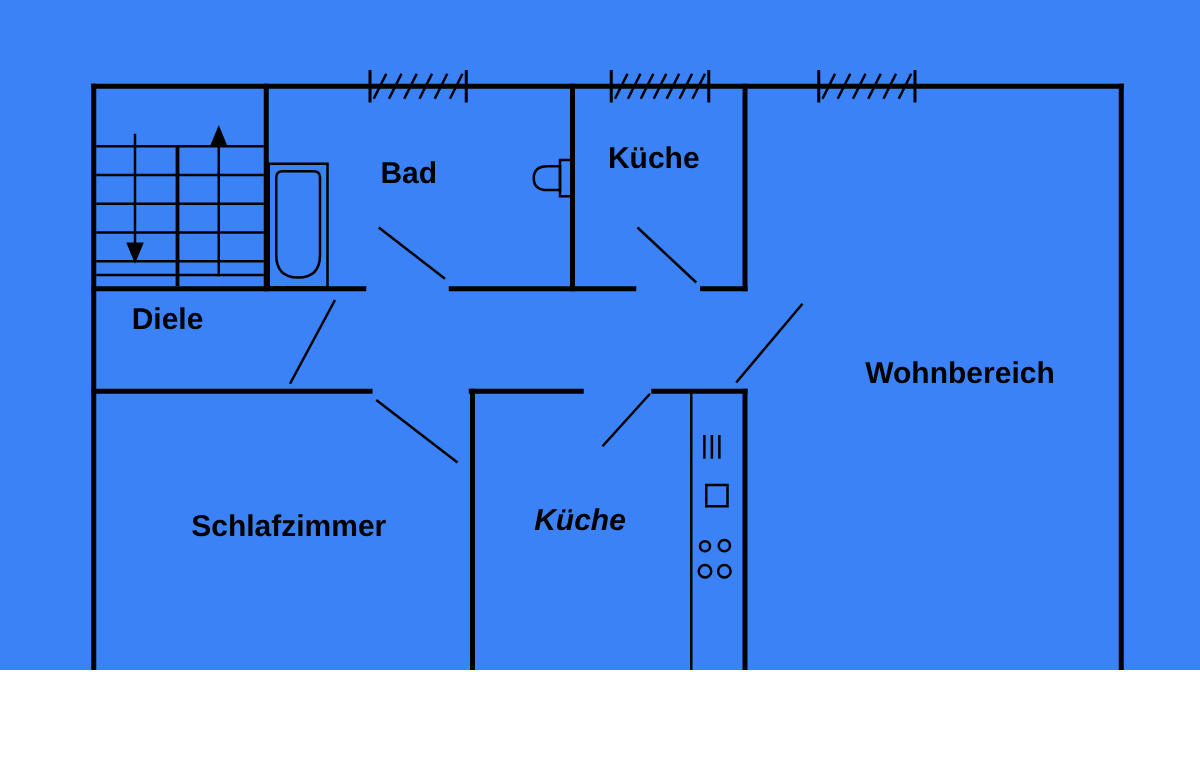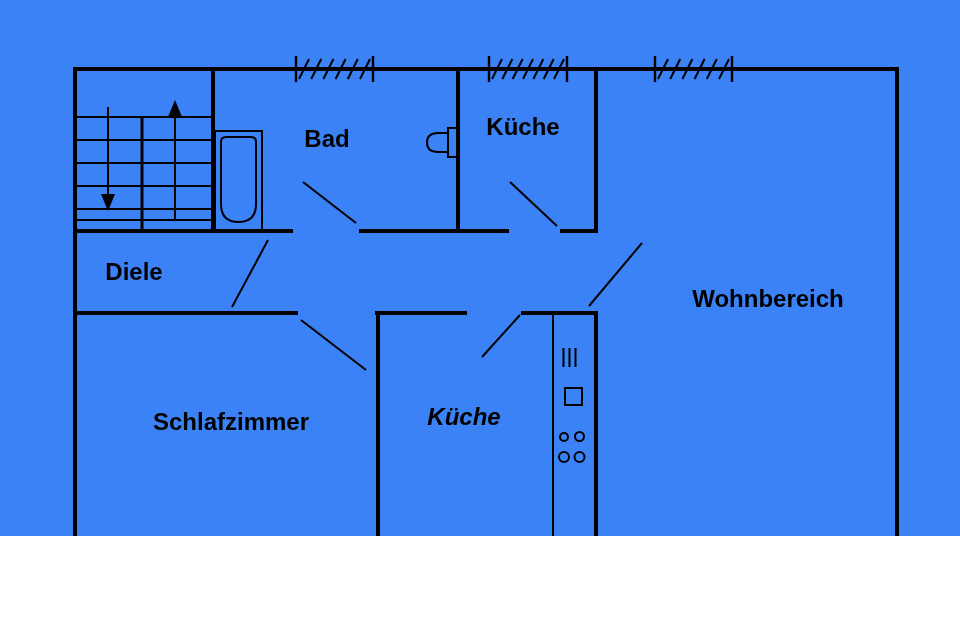--- a/index.html
+++ b/index.html
@@ -128,17 +128,17 @@
       <line x1="575.5" y1="348" x2="575.5" y2="367" stroke="#000000" stroke-width="2" stroke-linecap="butt"></line>
       <rect x="565" y="388" width="17" height="17" fill="none" stroke="#000000" stroke-width="2"></rect>
       <circle cx="564" cy="437" r="4" fill="none" stroke="#000000" stroke-width="2"></circle>
       <circle cx="579.5" cy="436.5" r="4.5" fill="none" stroke="#000000" stroke-width="2"></circle>
       <circle cx="564" cy="457" r="5" fill="none" stroke="#000000" stroke-width="2"></circle>
       <circle cx="579.5" cy="457" r="5" fill="none" stroke="#000000" stroke-width="2"></circle>
     </svg>
 
   <div class="room-label" style="left: 327px; top: 139px;">Bad</div>
   <div class="room-label" style="left: 523px; top: 127px;">Küche</div>
-  <div class="room-label" style="left: 134px; top: 272px;">Diele</div>
+  <div class="room-label" style="left: 134px; top: 256px;">Diele</div>
   <div class="room-label" style="left: 231px; top: 422px;">Schlafzimmer</div>
   <div class="room-label" style="left: 768px; top: 299px;">Wohnbereich</div>
   <div class="room-label" style="left: 464px; top: 417px; font-style: italic;">Küche</div>
 </div>
 
 </body></html>

